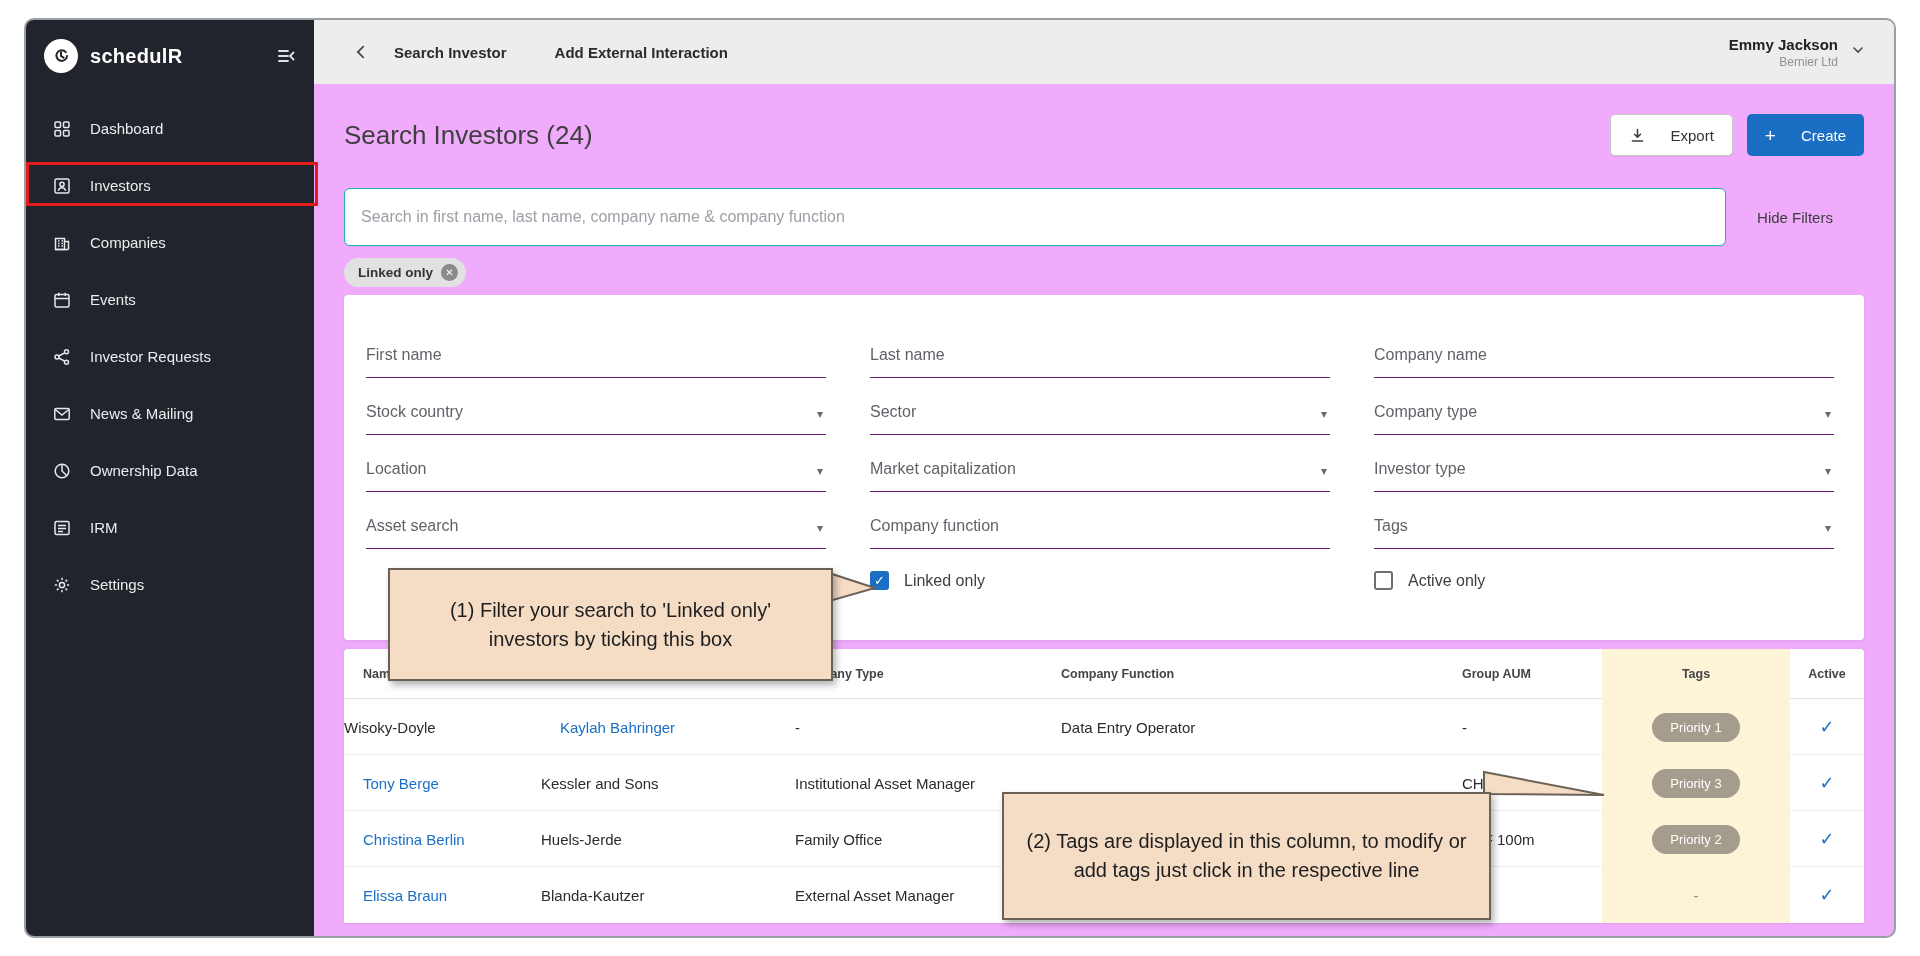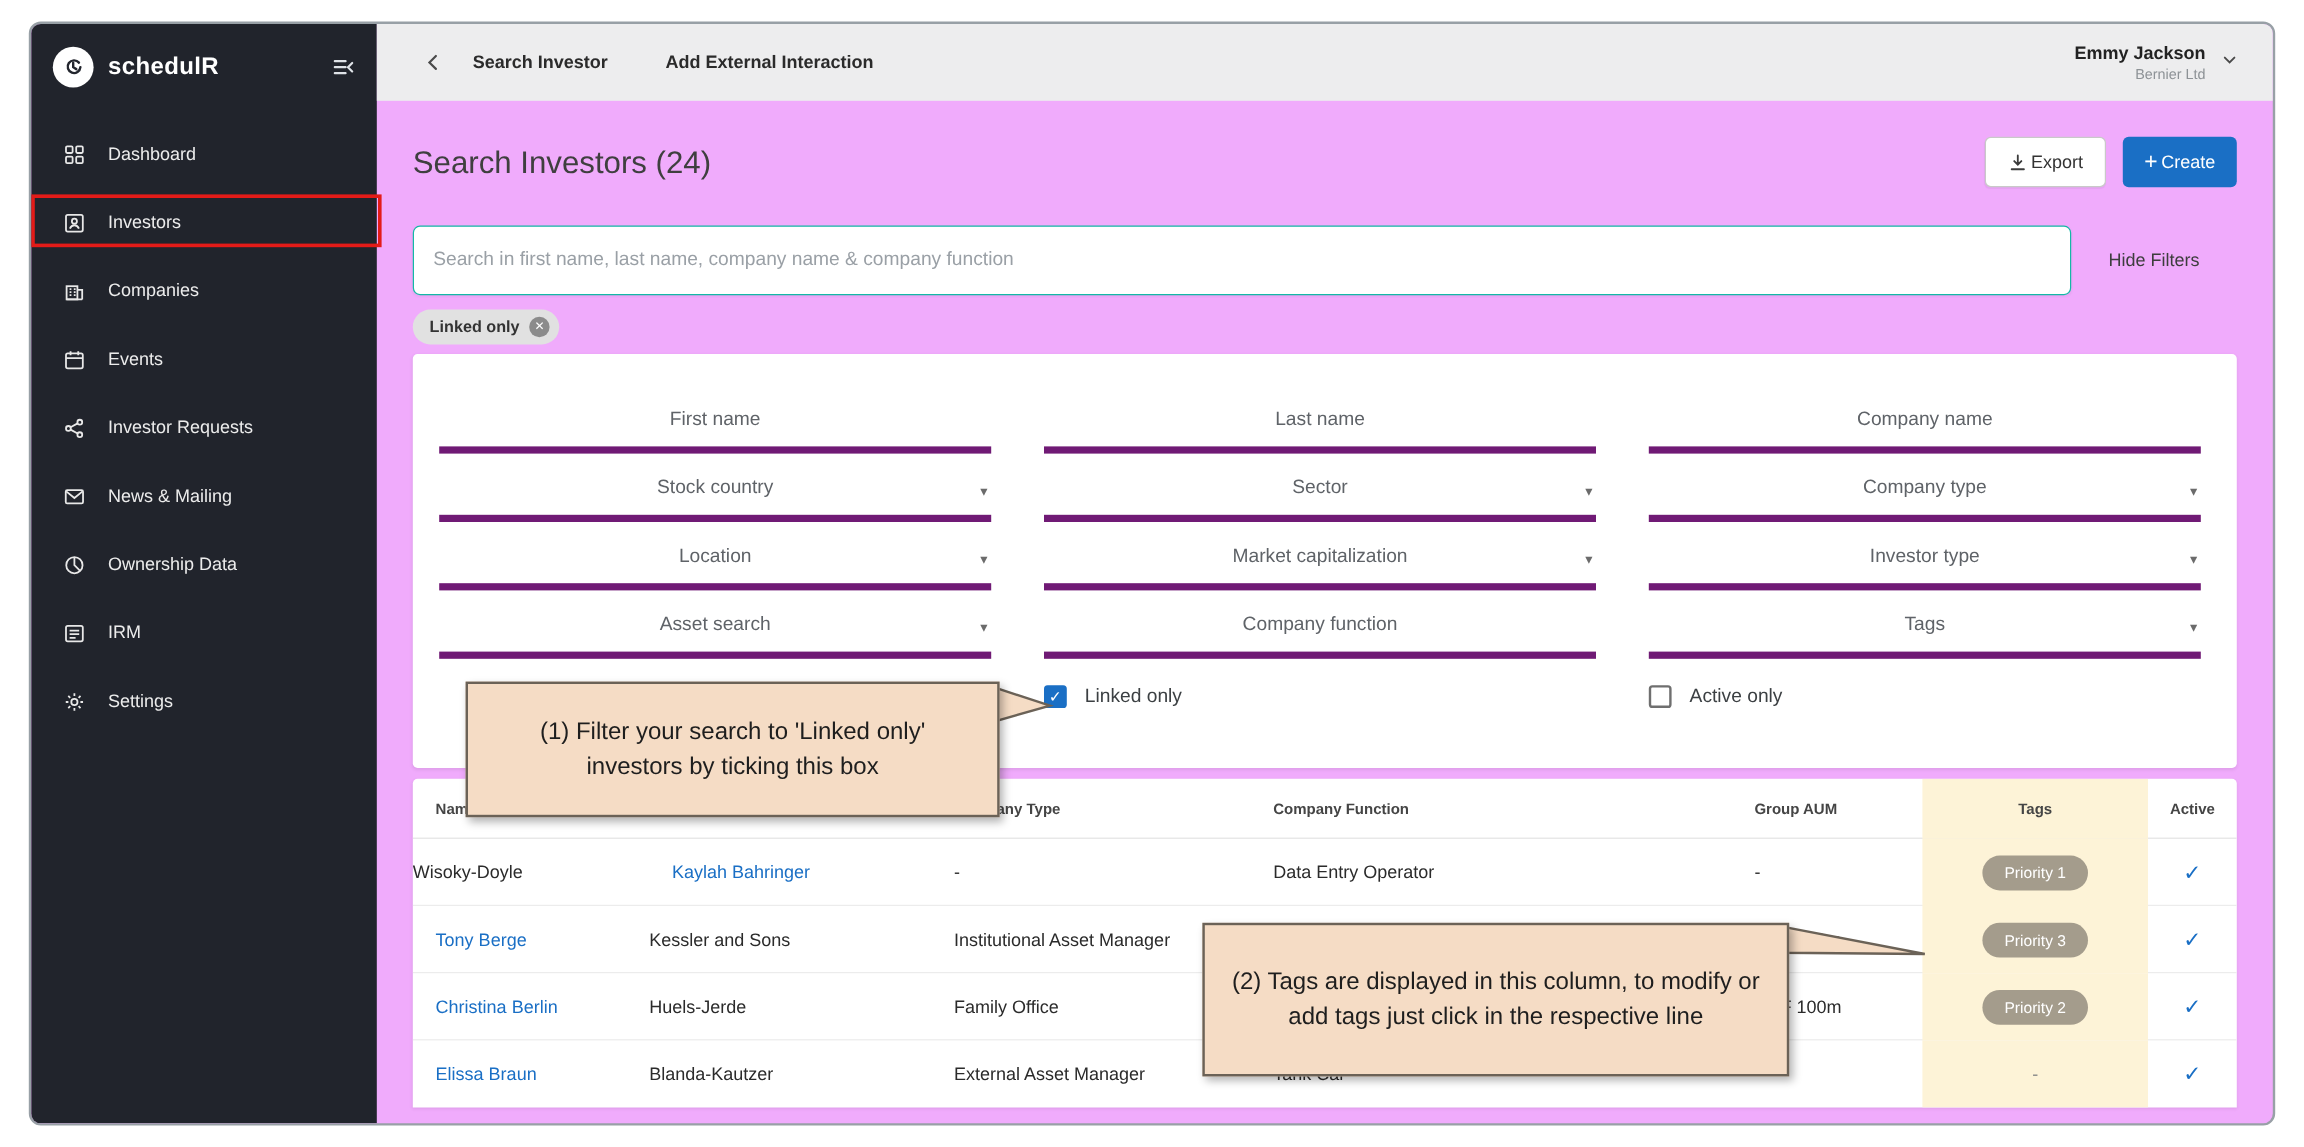--- a/index.html
+++ b/index.html
@@ -25,42 +25,42 @@
   .topnav-label { font-size:15px; font-weight:700; color:#2b2b2b; margin-right:48px; cursor:pointer; }
   .userbox { margin-left:auto; display:flex; align-items:center; gap:12px; cursor:pointer; }
   .user-texts { text-align:right; }
   .user-name { font-size:15px; font-weight:700; color:#222; }
   .user-company { font-size:12px; color:#8d9296; margin-top:2px; }
 
   
   .content { flex:1; padding:0 30px; }
   .title-row { margin-top:30px; display:flex; align-items:center; }
   .page-title { font-size:26px; font-weight:400; color:#3f3f3f; flex:1; }
-  .btn { height:42px; border-radius:5px; display:inline-flex; align-items:center; gap:3px; font-size:15px; cursor:pointer; padding:0 18px; }
+  .btn { height:42px; border-radius:5px; display:inline-flex; align-items:center; gap:25px; font-size:15px; cursor:pointer; padding:0 18px; }
   .btn-export { background:#fff; border:1px solid #c9c9c9; color:#333; font-weight:500; box-shadow:0 1px 1px rgba(0,0,0,.05); }
   .btn-create { background:#1a6fc5; border:none; color:#fff; font-weight:500; margin-left:14px; }
   .plus-glyph { font-size:19px; font-weight:400; line-height:1; }
 
   .search-row { margin-top:32px; display:flex; align-items:center; }
   .search-input { flex:1; height:58px; background:#fff; border:1px solid #14b8a6; border-radius:6px; padding:0 16px;
     font-size:16px; color:#333; outline:none; font-family:inherit; box-shadow:0 1px 2px rgba(0,0,0,.04); }
   .search-input::placeholder { color:#9aa0a6; }
   .hide-filters { width:138px; text-align:center; font-size:15px; font-weight:500; color:#3d3d3d; cursor:pointer; }
 
   .chip-row { margin-top:12px; height:30px; }
   .chip { display:inline-flex; align-items:center; gap:8px; background:#e1e1e1; border-radius:15px; height:29px;
     padding:0 8px 0 14px; font-size:13.5px; font-weight:700; color:#333; }
   .chip-close { width:17px; height:17px; border-radius:50%; background:#8b8b8b; color:#fff; font-size:10px;
     display:flex; align-items:center; justify-content:center; cursor:pointer; }
 
   
   .filter-card { margin-top:7px; height:345px; background:#fff; border-radius:4px; box-shadow:0 1px 3px rgba(0,0,0,.08);
     padding:26px 30px 0 22px; }
   .f-grid { display:grid; grid-template-columns:repeat(3,1fr); column-gap:44px; }
-  .f-field { height:57px; position:relative; border-bottom:6px solid #701a75; display:flex; flex-direction:column; justify-content:flex-end; padding-bottom:13px; cursor:text;align-items:center; }
+  .f-field { height:57px; position:relative; border-bottom:1px solid #701a75; display:flex; flex-direction:column; justify-content:flex-end; padding-bottom:13px; cursor:text; }
   .f-label { font-size:16px; color:#5f6368; }
   .f-caret { position:absolute; right:3px; bottom:13px; font-size:12px; color:#6b6b6b; }
   .cb-row { margin-top:22px; display:grid; grid-template-columns:repeat(3,1fr); column-gap:44px; }
   .cb-cell { display:flex; align-items:center; gap:15px; cursor:pointer; }
   .cb { width:19px; height:19px; border-radius:3px; display:flex; align-items:center; justify-content:center; }
   .cb.checked { background:#1a6fc5; color:#fff; font-size:13px; font-weight:700; }
   .cb.empty { border:2px solid #6f6f6f; background:#fff; }
   .cb-label { font-size:16px; color:#3c4043; }
 
   
@@ -81,21 +81,21 @@
   .check-glyph { color:#1a6fc5; font-size:18px; font-weight:700; }
 
   
   .overlay { position:absolute; inset:0; pointer-events:none; }
   .annot-red { position:absolute; left:0px; top:142px; width:292px; height:44px; border:3px solid #e31b18; }
   .tails { position:absolute; left:0; top:0; }
   .callout { position:absolute; background:#f5dcc5; border:2px solid #6b6257; box-shadow:3px 4px 7px rgba(0,0,0,.3);
     display:flex; align-items:center; justify-content:center; text-align:center;
     font-size:20px; font-weight:500; color:#1e1e1e; line-height:1.45; padding:0 18px; }
   .callout-1 { left:362px; top:548px; width:445px; height:113px; }
-  .callout-2 { left:976px; top:749px; width:489px; height:128px; }
+  .callout-2 { left:976px; top:772px; width:489px; height:128px; }
 </style>
 </head>
 <body>
 
 <div class="app-frame">
 
   <div class="sidebar">
     <div class="logo-row">
       <span class="logo-circle">
         <svg width="20" height="20" viewBox="0 0 20 20" fill="none" stroke="#23262e" stroke-width="2" stroke-linecap="round">

